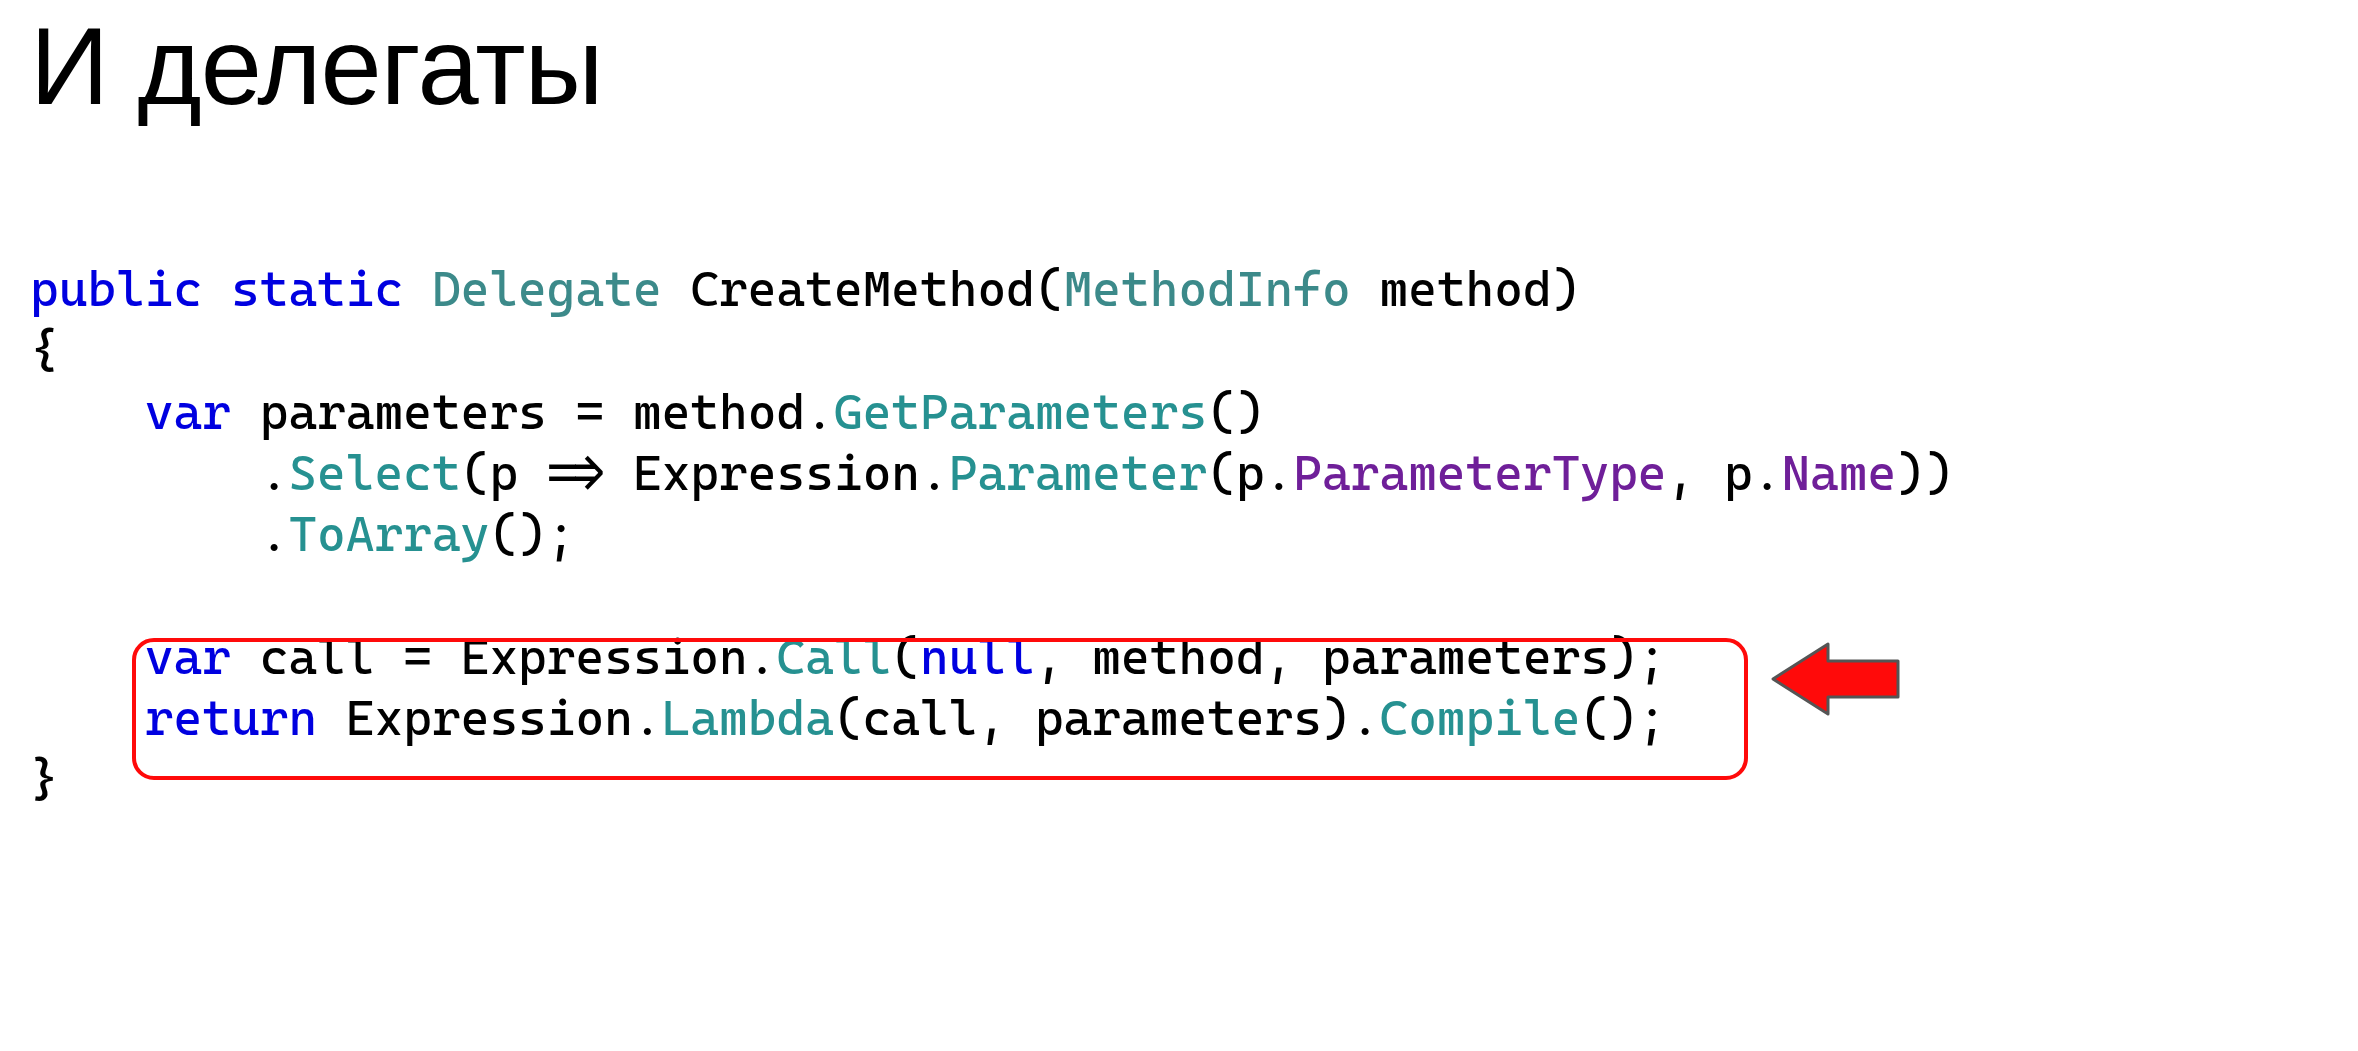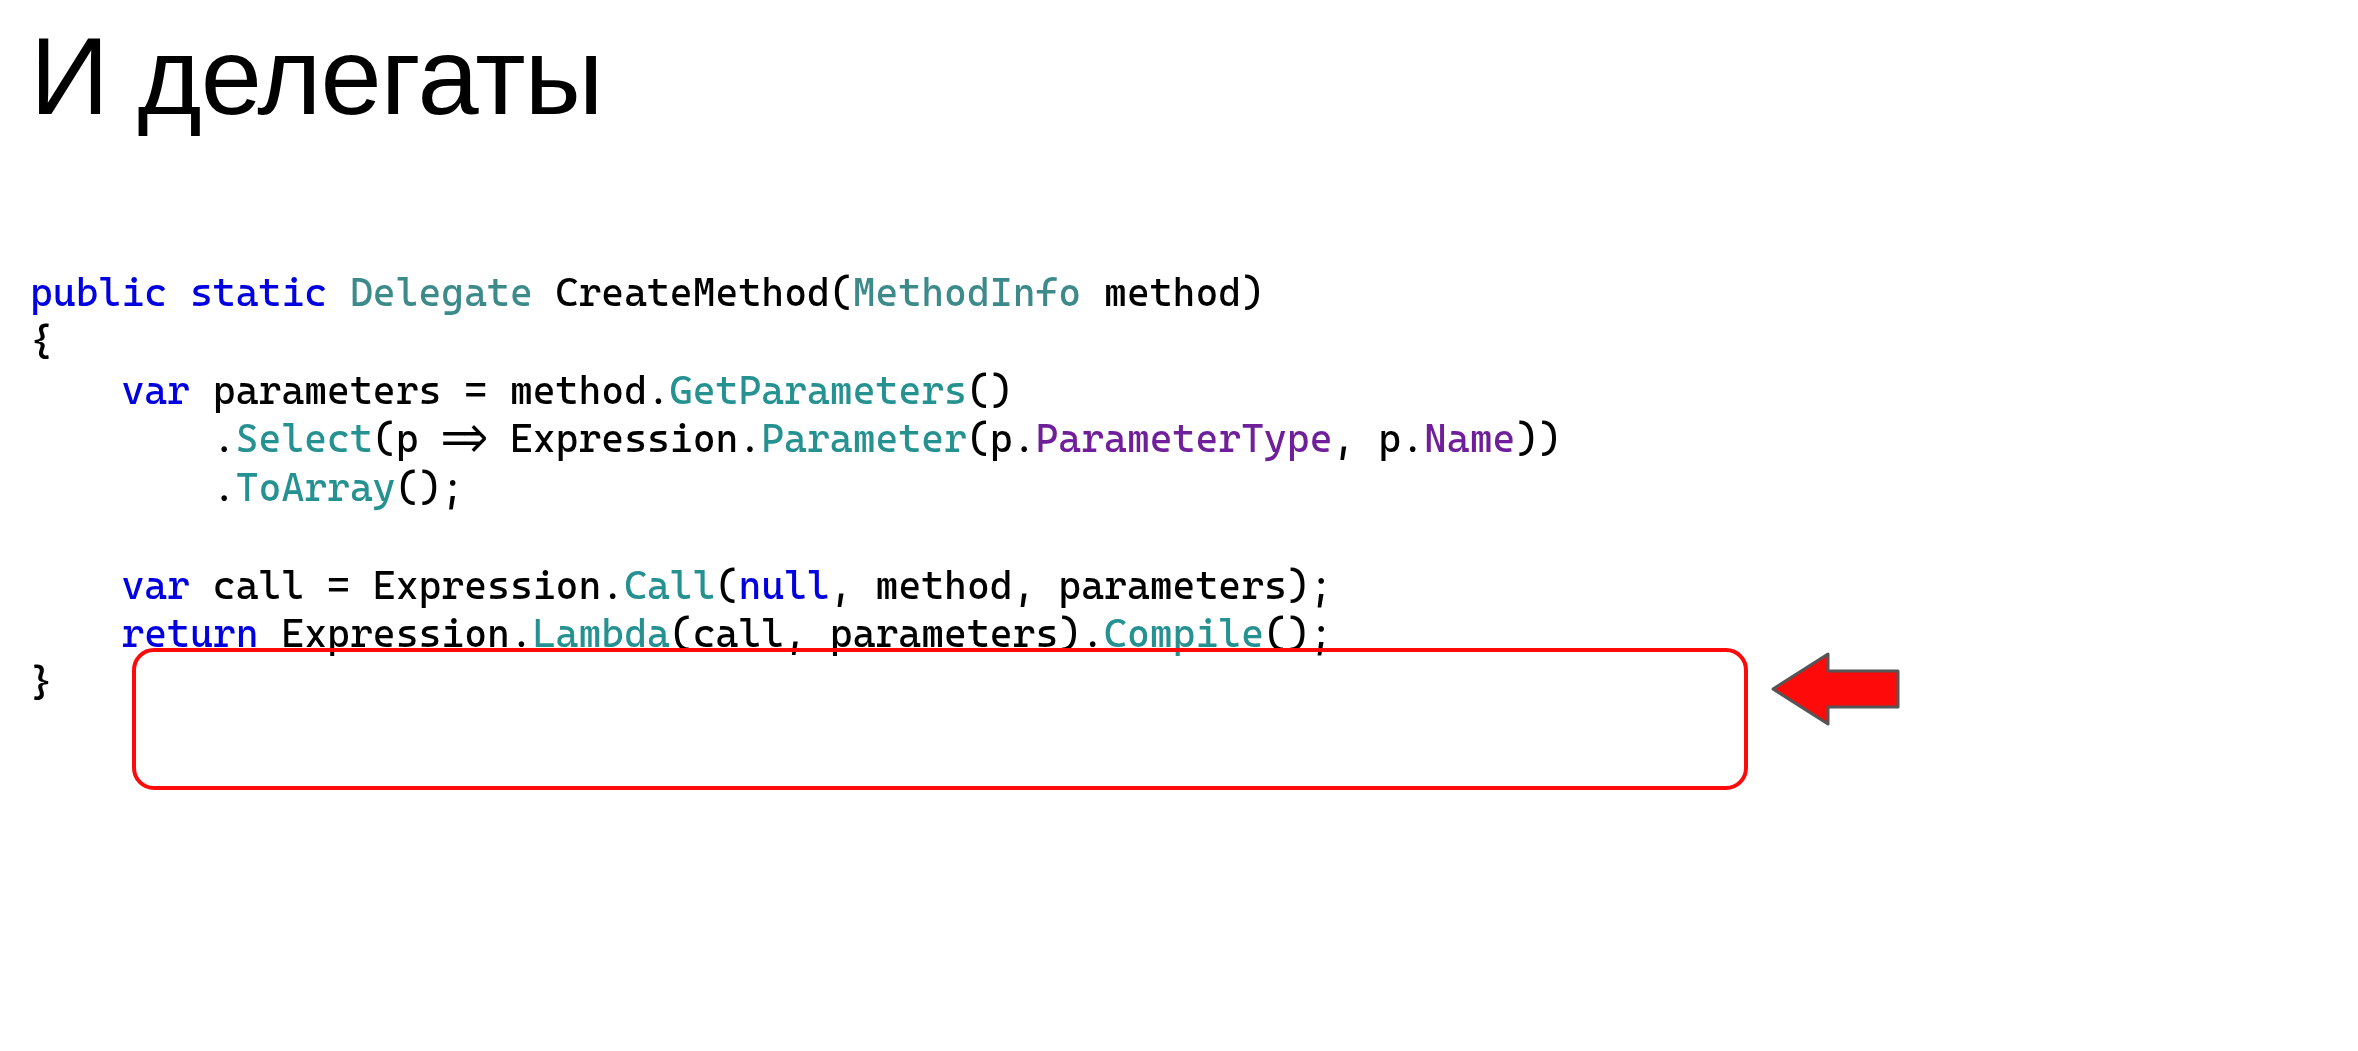--- a/index.html
+++ b/index.html
@@ -5,35 +5,35 @@
   html, body {
     margin: 0;
     padding: 0;
     background: #ffffff;
     width: 2358px;
     height: 1051px;
     overflow: hidden;
     font-feature-settings: "liga" 0;
   }
   .slide {
-    padding: 12px 30px 30px 30px;
+    padding: 2px 30px 30px 30px;
     box-sizing: border-box;
   }
   .title {
     font-family: "Segoe UI", "Helvetica Neue", Arial, sans-serif;
     font-size: 110px;
     font-weight: 400;
     color: #000000;
     margin: 0 0 130px 0;
     letter-spacing: -1px;
   }
   pre.code {
     margin: 0;
     font-family: "Cascadia Code", "Fira Code", Consolas, "Courier New", monospace;
-    font-size: 39px;
+    font-size: 49px;
     line-height: 1.25;
     color: #000000;
     white-space: pre;
     position: relative;
   }
   .kw { color: #0000e0; }       
   .type { color: #3c8a8a; }     
   .method { color: #269191; }   
   .prop { color: #6f1f99; }     
   .plain { color: #000000; }

